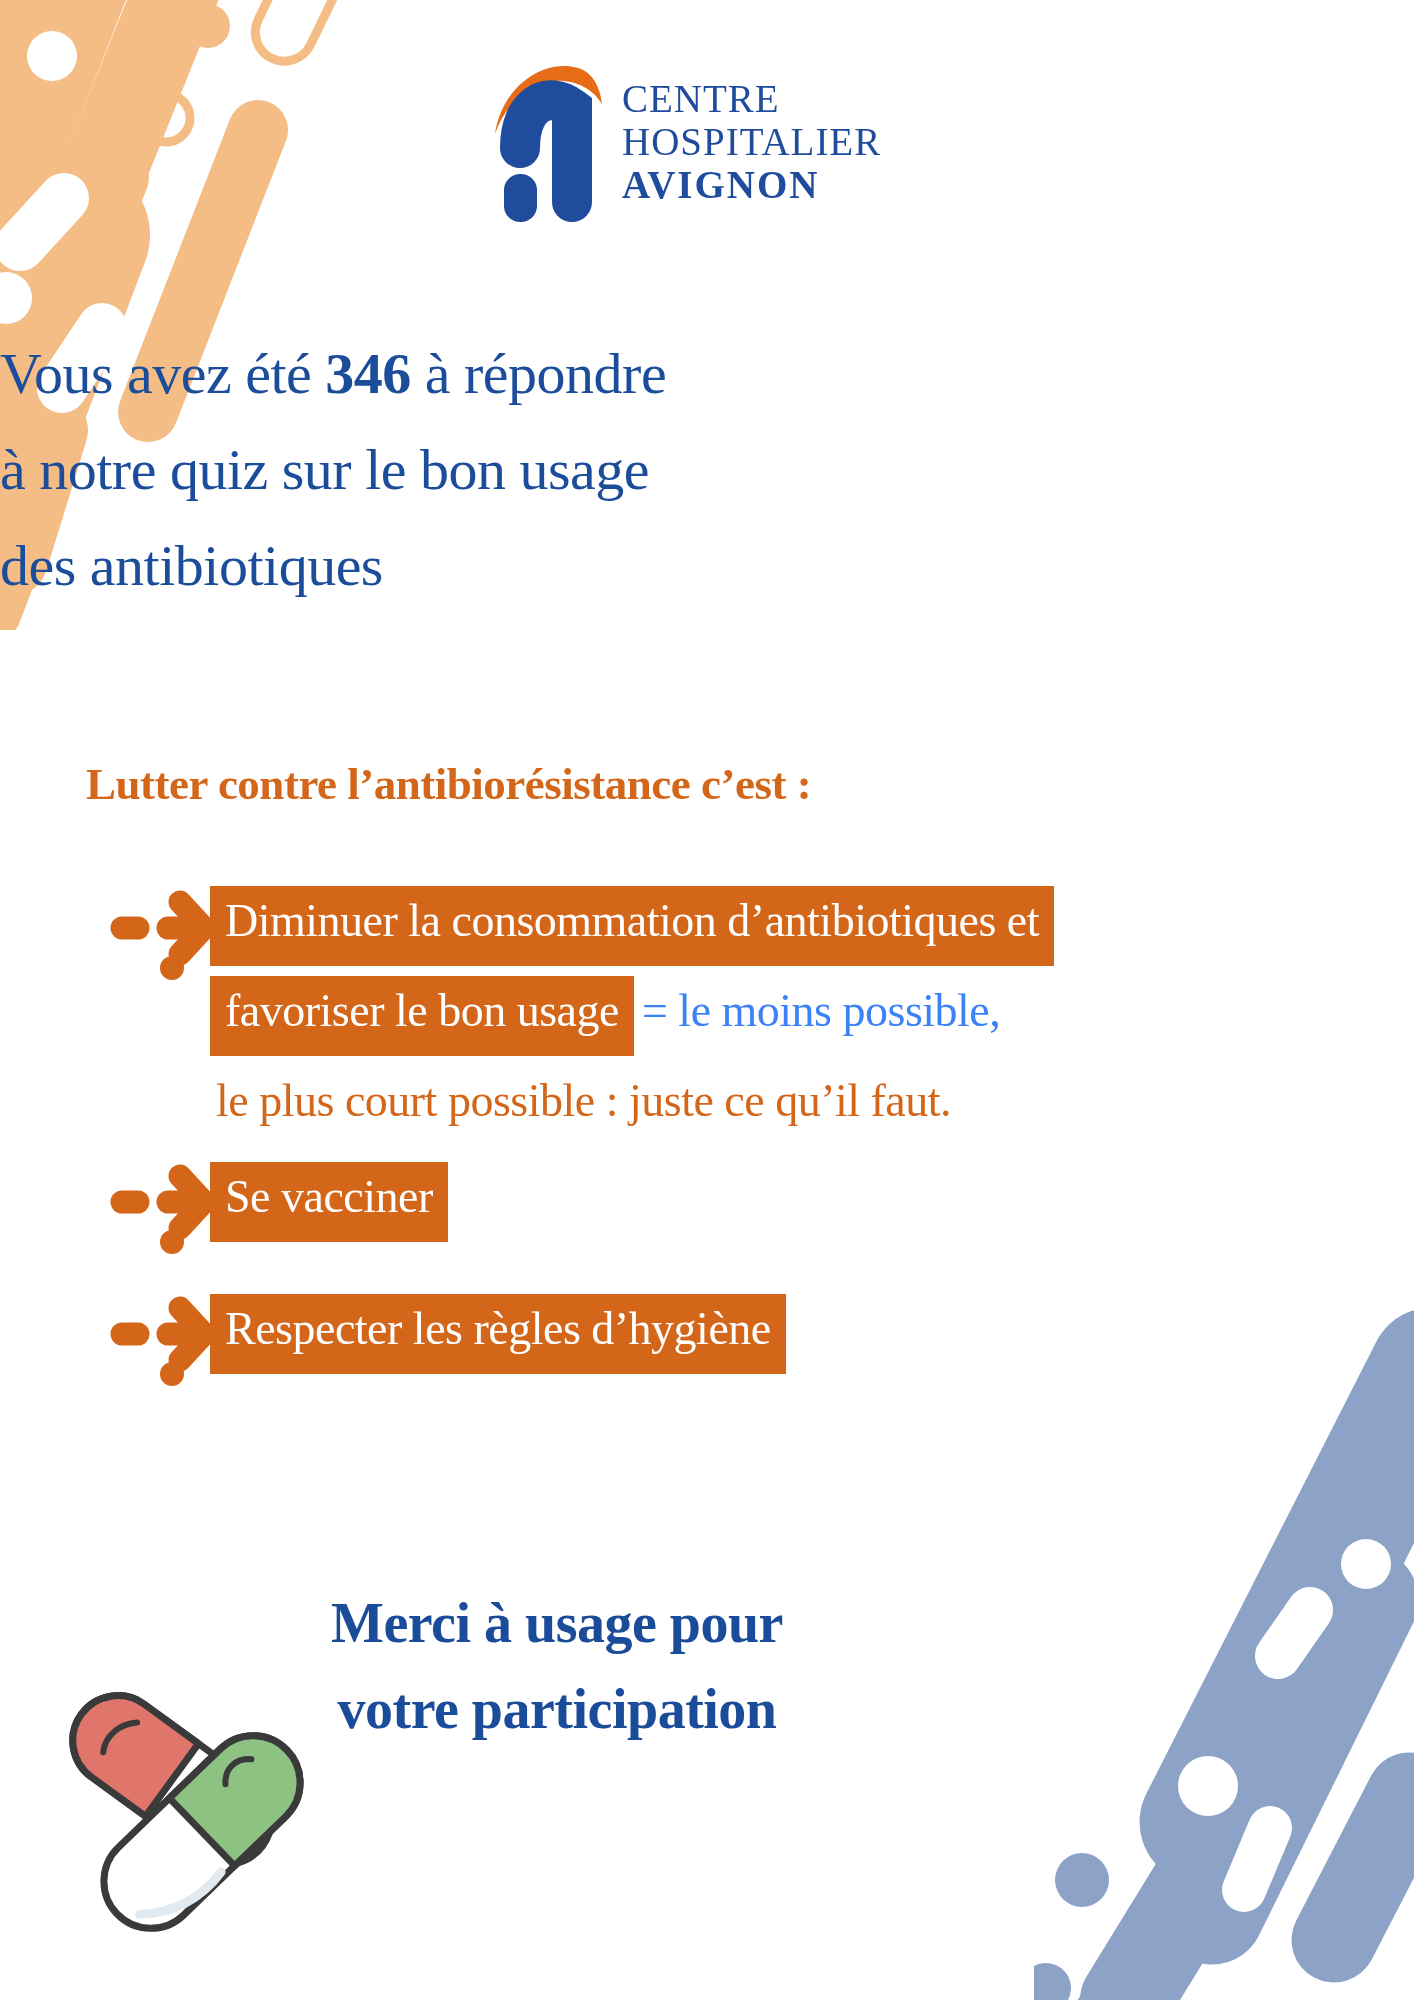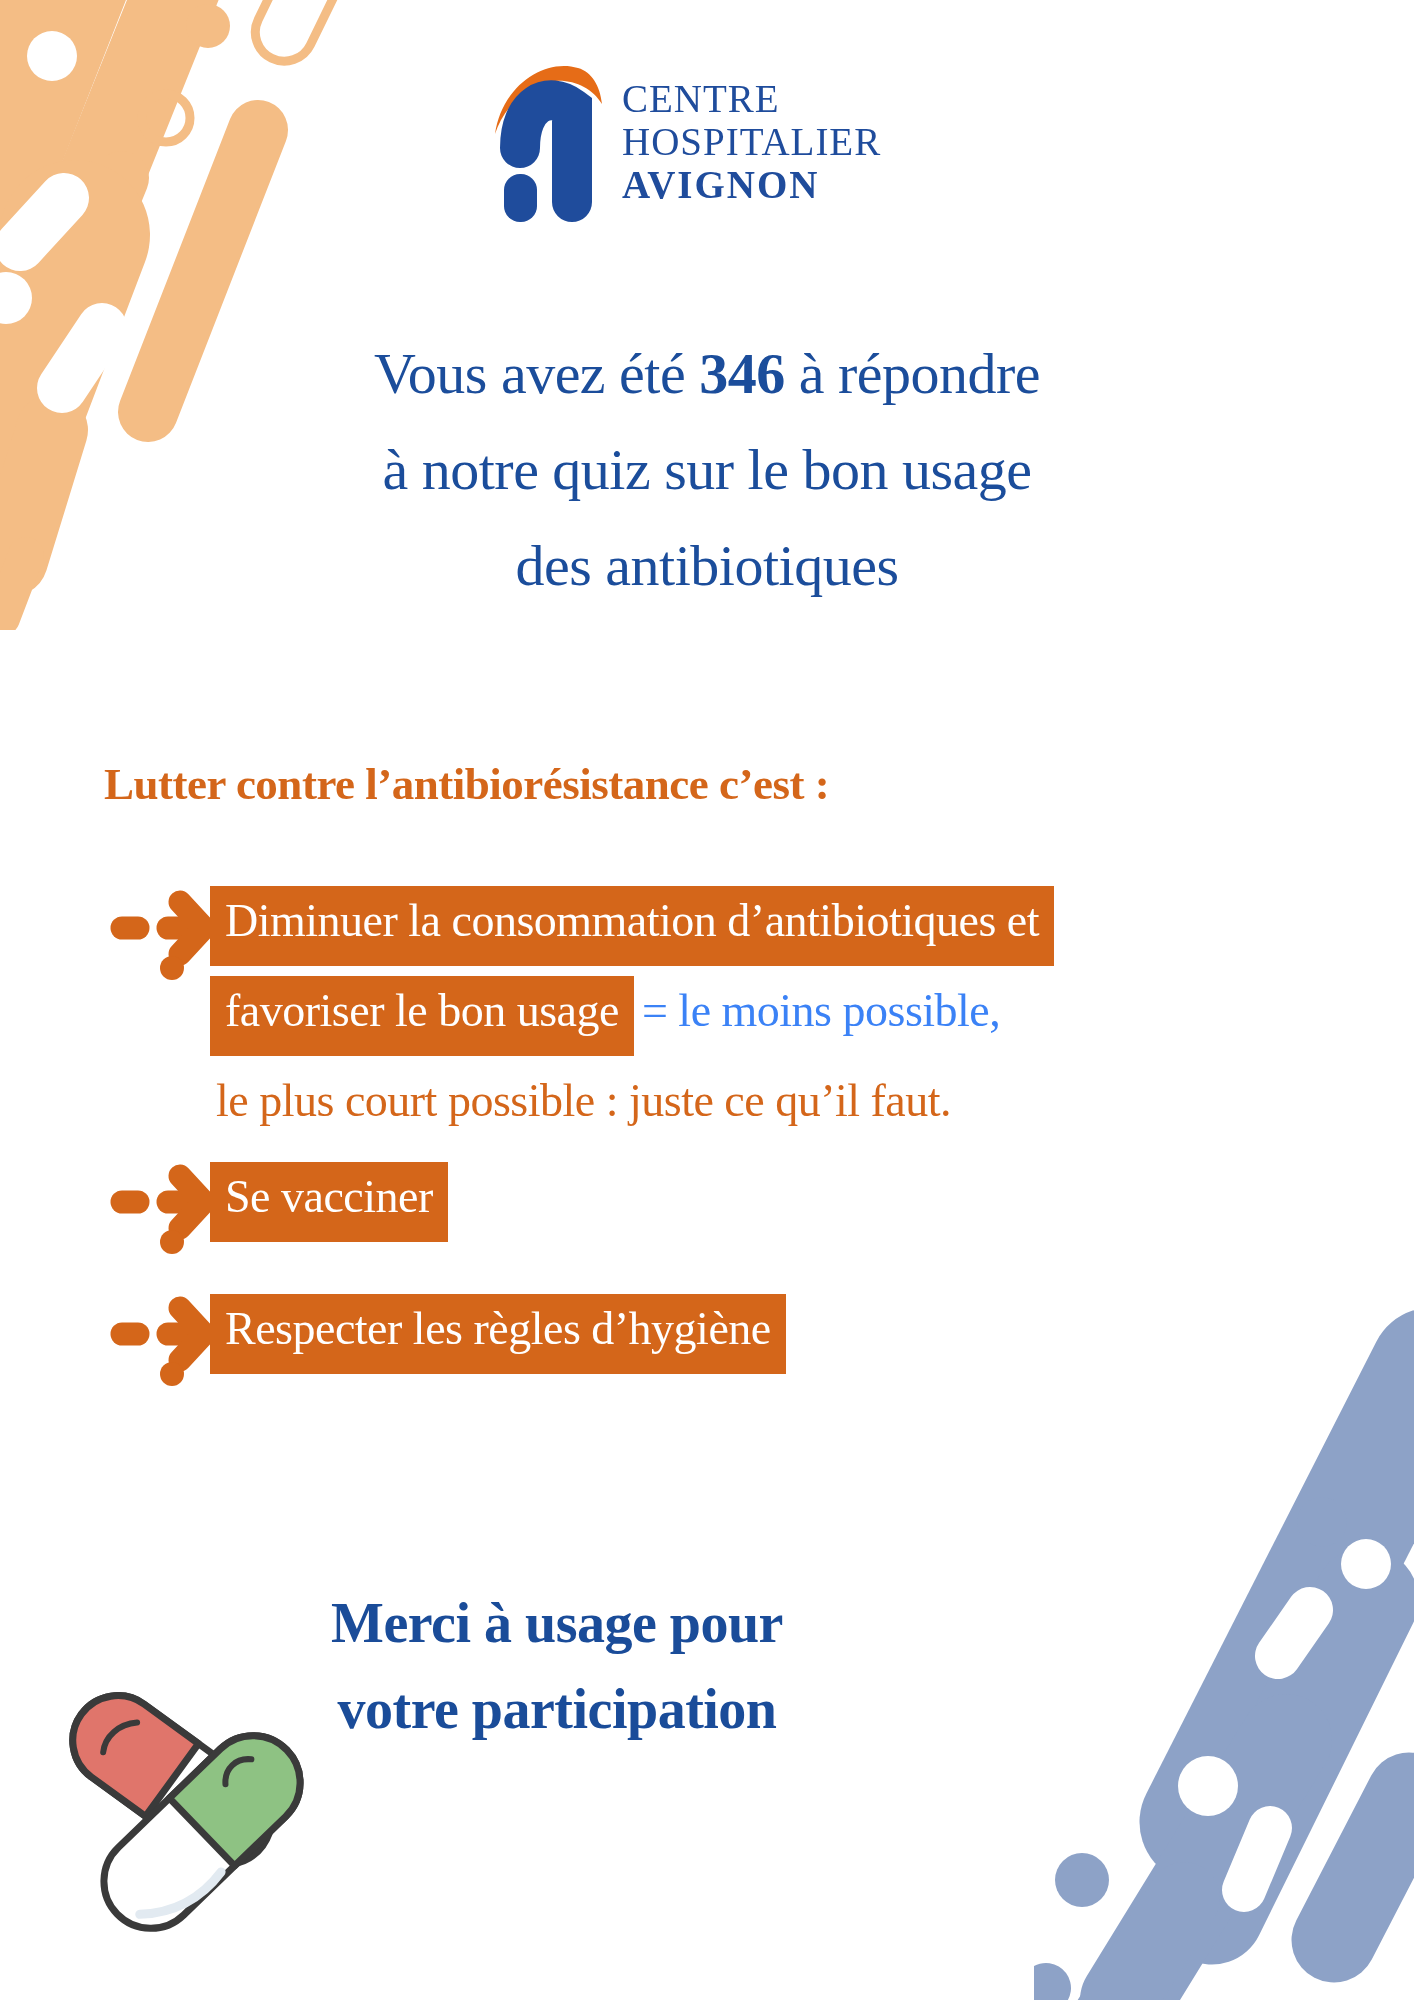--- a/index.html
+++ b/index.html
@@ -10,27 +10,27 @@
   svg{display:block;}
   
   .deco-tl{position:absolute;top:0;left:0;}
   .deco-br{position:absolute;bottom:0;right:0;}
   
   .logo{position:absolute;top:56px;left:492px;display:flex;align-items:center;}
   .logo-text{margin-left:18px;color:#1f4c9c;font-size:39px;line-height:43px;letter-spacing:1px;}
   .logo-text .l3{font-weight:bold;letter-spacing:2px;}
   
   .intro{
-    position:absolute;top:326px;left:0;width:1414px;text-align:center;
+    position:absolute;top:326px;left:0;width:1414px;text-align:left;
     color:#1b4d9b;font-size:58px;line-height:96px;font-weight:400;letter-spacing:-0.5px;
   }
   .intro b{font-weight:bold;}
   
   .section-heading{
-    position:absolute;top:758px;left:104px;color:#d4661a;font-size:45px;font-weight:bold;letter-spacing:-0.5px;text-align:right;
+    position:absolute;top:758px;left:86px;color:#d4661a;font-size:45px;font-weight:bold;letter-spacing:-0.5px;text-align:right;
   }
   
   .arrow{position:absolute;left:110px;width:112px;height:100px;}
   .arrow1{top:884px;} .arrow2{top:1158px;} .arrow3{top:1290px;}
   .bullet-content{position:absolute;left:210px;color:#d4661a;font-size:46px;letter-spacing:-0.5px;}
   .bc1{top:886px;} .bc2{top:1162px;} .bc3{top:1294px;}
   .bullet-line{margin-bottom:10px;white-space:nowrap;}
   .hl{
     display:inline-block;background:#d4661a;color:#ffffff;
     padding:8px 15px 19px 15px;

